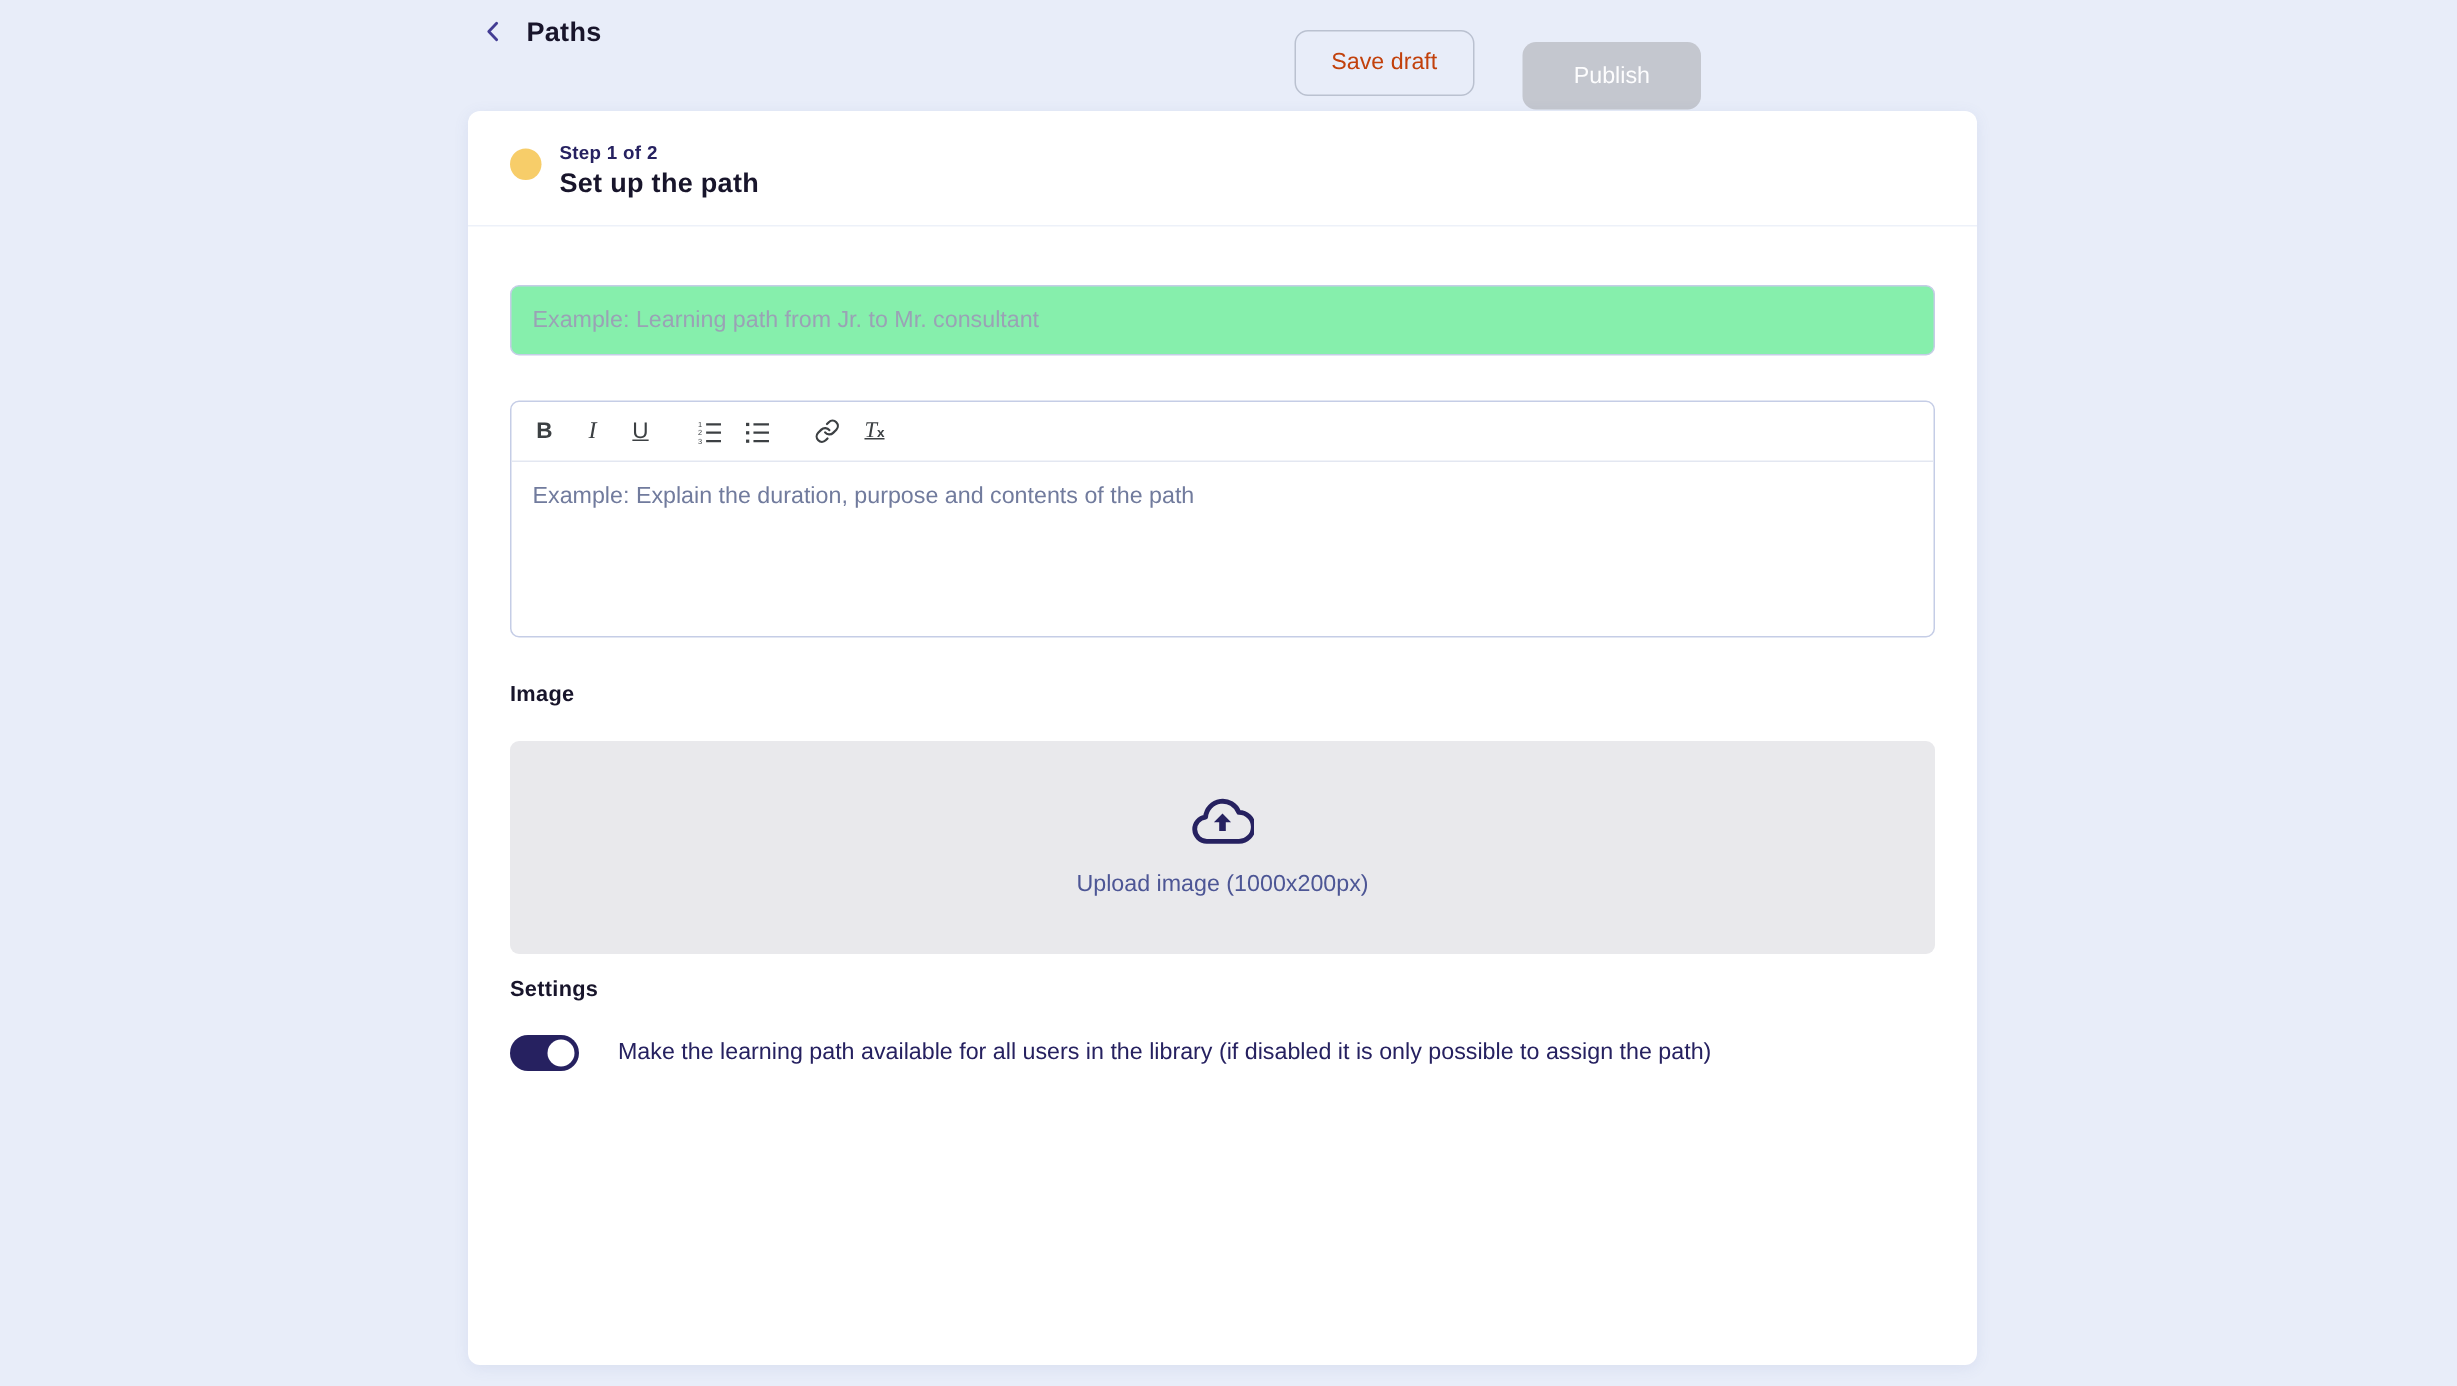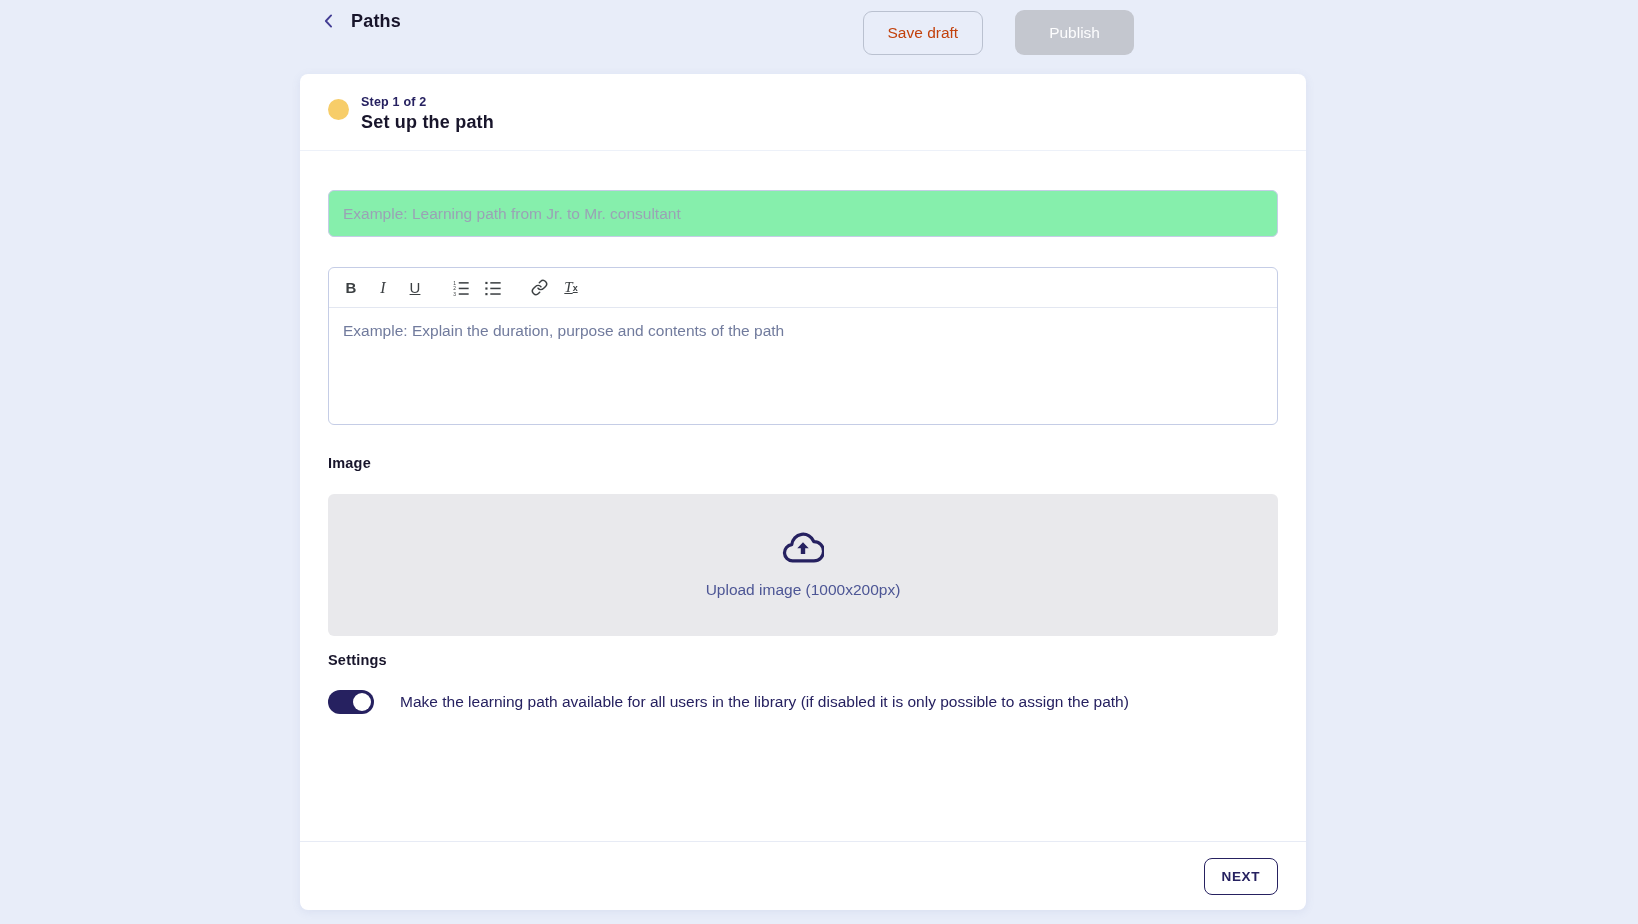--- a/index.html
+++ b/index.html
@@ -29,25 +29,25 @@
     display: flex; gap: 32px; align-items: center;
   }
   .btn-save-draft {
     height: 44px; padding: 0 24px;
     background: transparent; border: 1px solid #bac1d0; border-radius: 9px;
     color: #c2410c; font-size: 15.5px; font-family: inherit; cursor: pointer;
   }
   .btn-publish {
     height: 45px; padding: 0 34px;
     background: #c4c7cf; border: none; border-radius: 9px;
-    color: #fdfdfe; font-size: 15.5px; font-family: inherit; cursor: pointer;
+    color: #fdfdfe; font-size: 15.5px; font-family: inherit; cursor: pointer; margin-top: 18px;
   }
   
   .card {
-    position: absolute; left: 300px; top: 74px; width: 1006px; height: 836px;
+    position: absolute; left: 312px; top: 74px; width: 1006px; height: 836px;
     background: #ffffff; border-radius: 8px;
     box-shadow: 0 2px 10px rgba(84, 104, 168, 0.10);
     display: flex; flex-direction: column;
   }
   .card-header {
     padding: 21px 28px 17px 28px;
     border-bottom: 1px solid #edf1f9;
     display: flex; align-items: flex-start; gap: 12px;
   }
   .step-dot {
@@ -221,17 +221,14 @@
       <div class="settings-row">
         <button class="toggle" aria-checked="true" role="switch">
           <span class="toggle-knob"></span>
         </button>
         <div class="toggle-text">Make the learning path available for all users in the library (if disabled it is only possible to assign the path)</div>
       </div>
     </div>
 
   </div>
 
-  <div class="card-footer">
-    <button class="btn-next">NEXT</button>
-  </div>
 
 </div>
 
 </body></html>

